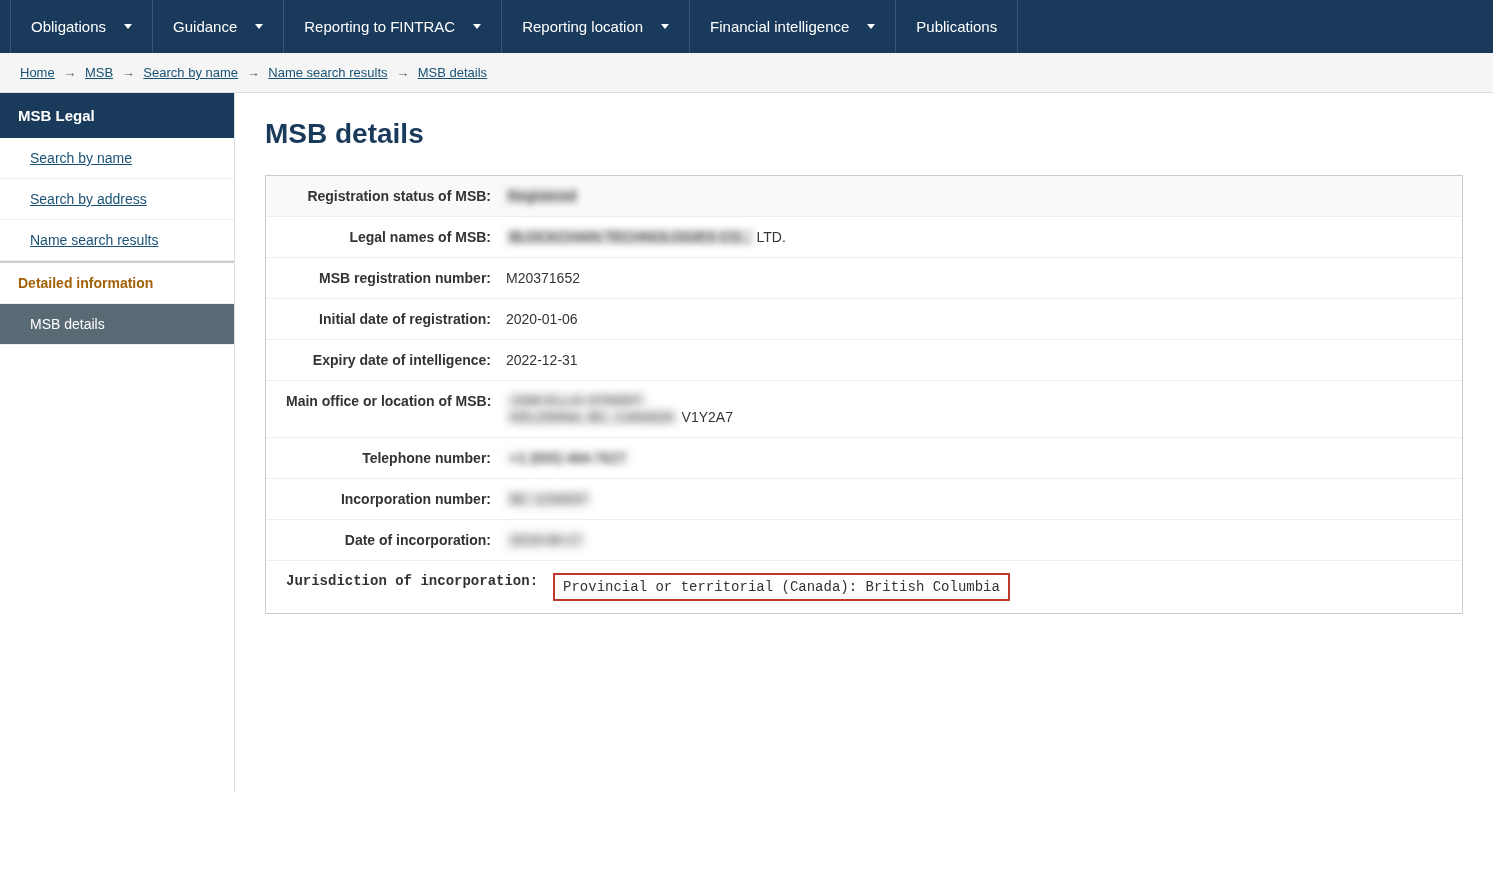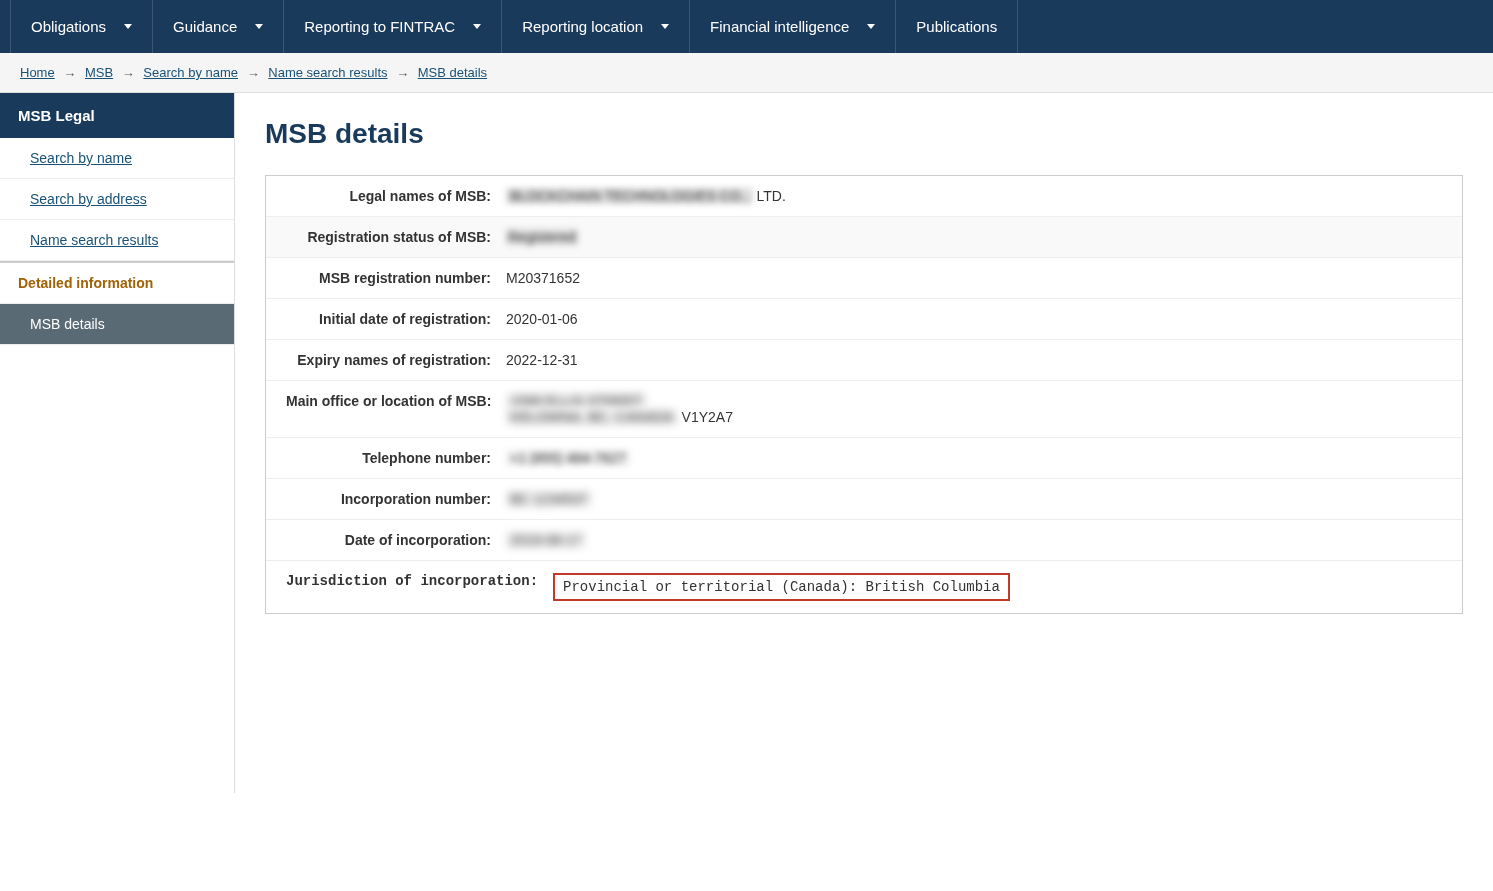--- a/index.html
+++ b/index.html
@@ -182,47 +182,47 @@
     <div class="sidebar-item">Name search results</div>
     <div class="sidebar-section-title">Detailed information</div>
     <div class="sidebar-item-active">MSB details</div>
   </aside>
 
   <main class="content">
     <h1 class="content-title">MSB details</h1>
 
     <div class="detail-box">
 
+      <div class="detail-row registration-row">
+        <div class="detail-label">Registration status of MSB:</div>
+        <div class="detail-value">
+          <span style="filter: blur(3px); background: #ddd; border-radius:2px; padding: 0 2px;">Registered</span>
+        </div>
+      </div>
+
       <div class="detail-row">
         <div class="detail-label">Legal names of MSB:</div>
         <div class="detail-value">
           <span style="filter: blur(3px); background: #ddd; border-radius:2px; padding: 0 4px;">BLOCKCHAIN TECHNOLOGIES CO.,</span>
           <span> LTD.</span>
         </div>
       </div>
 
-      <div class="detail-row registration-row">
-        <div class="detail-label">Registration status of MSB:</div>
-        <div class="detail-value">
-          <span style="filter: blur(3px); background: #ddd; border-radius:2px; padding: 0 2px;">Registered</span>
-        </div>
-      </div>
-
       <div class="detail-row">
         <div class="detail-label">MSB registration number:</div>
         <div class="detail-value">M20371652</div>
       </div>
 
       <div class="detail-row">
         <div class="detail-label">Initial date of registration:</div>
         <div class="detail-value">2020-01-06</div>
       </div>
 
       <div class="detail-row">
-        <div class="detail-label">Expiry names of registration:</div>
+        <div class="detail-label">Expiry date of intelligence:</div>
         <div class="detail-value">2022-12-31</div>
       </div>
 
       <div class="detail-row">
         <div class="detail-label">Main office or location of MSB:</div>
         <div class="detail-value">
           <div style="filter: blur(4px); background: #eee; border-radius:2px; display:inline-block; padding:0 4px;">1599 ELLIS STREET</div><br>
           <span style="filter: blur(4px); background: #eee; border-radius:2px; display:inline-block; padding:0 4px;">KELOWNA, BC, CANADA</span>
           <span> V1Y2A7</span>
         </div>

